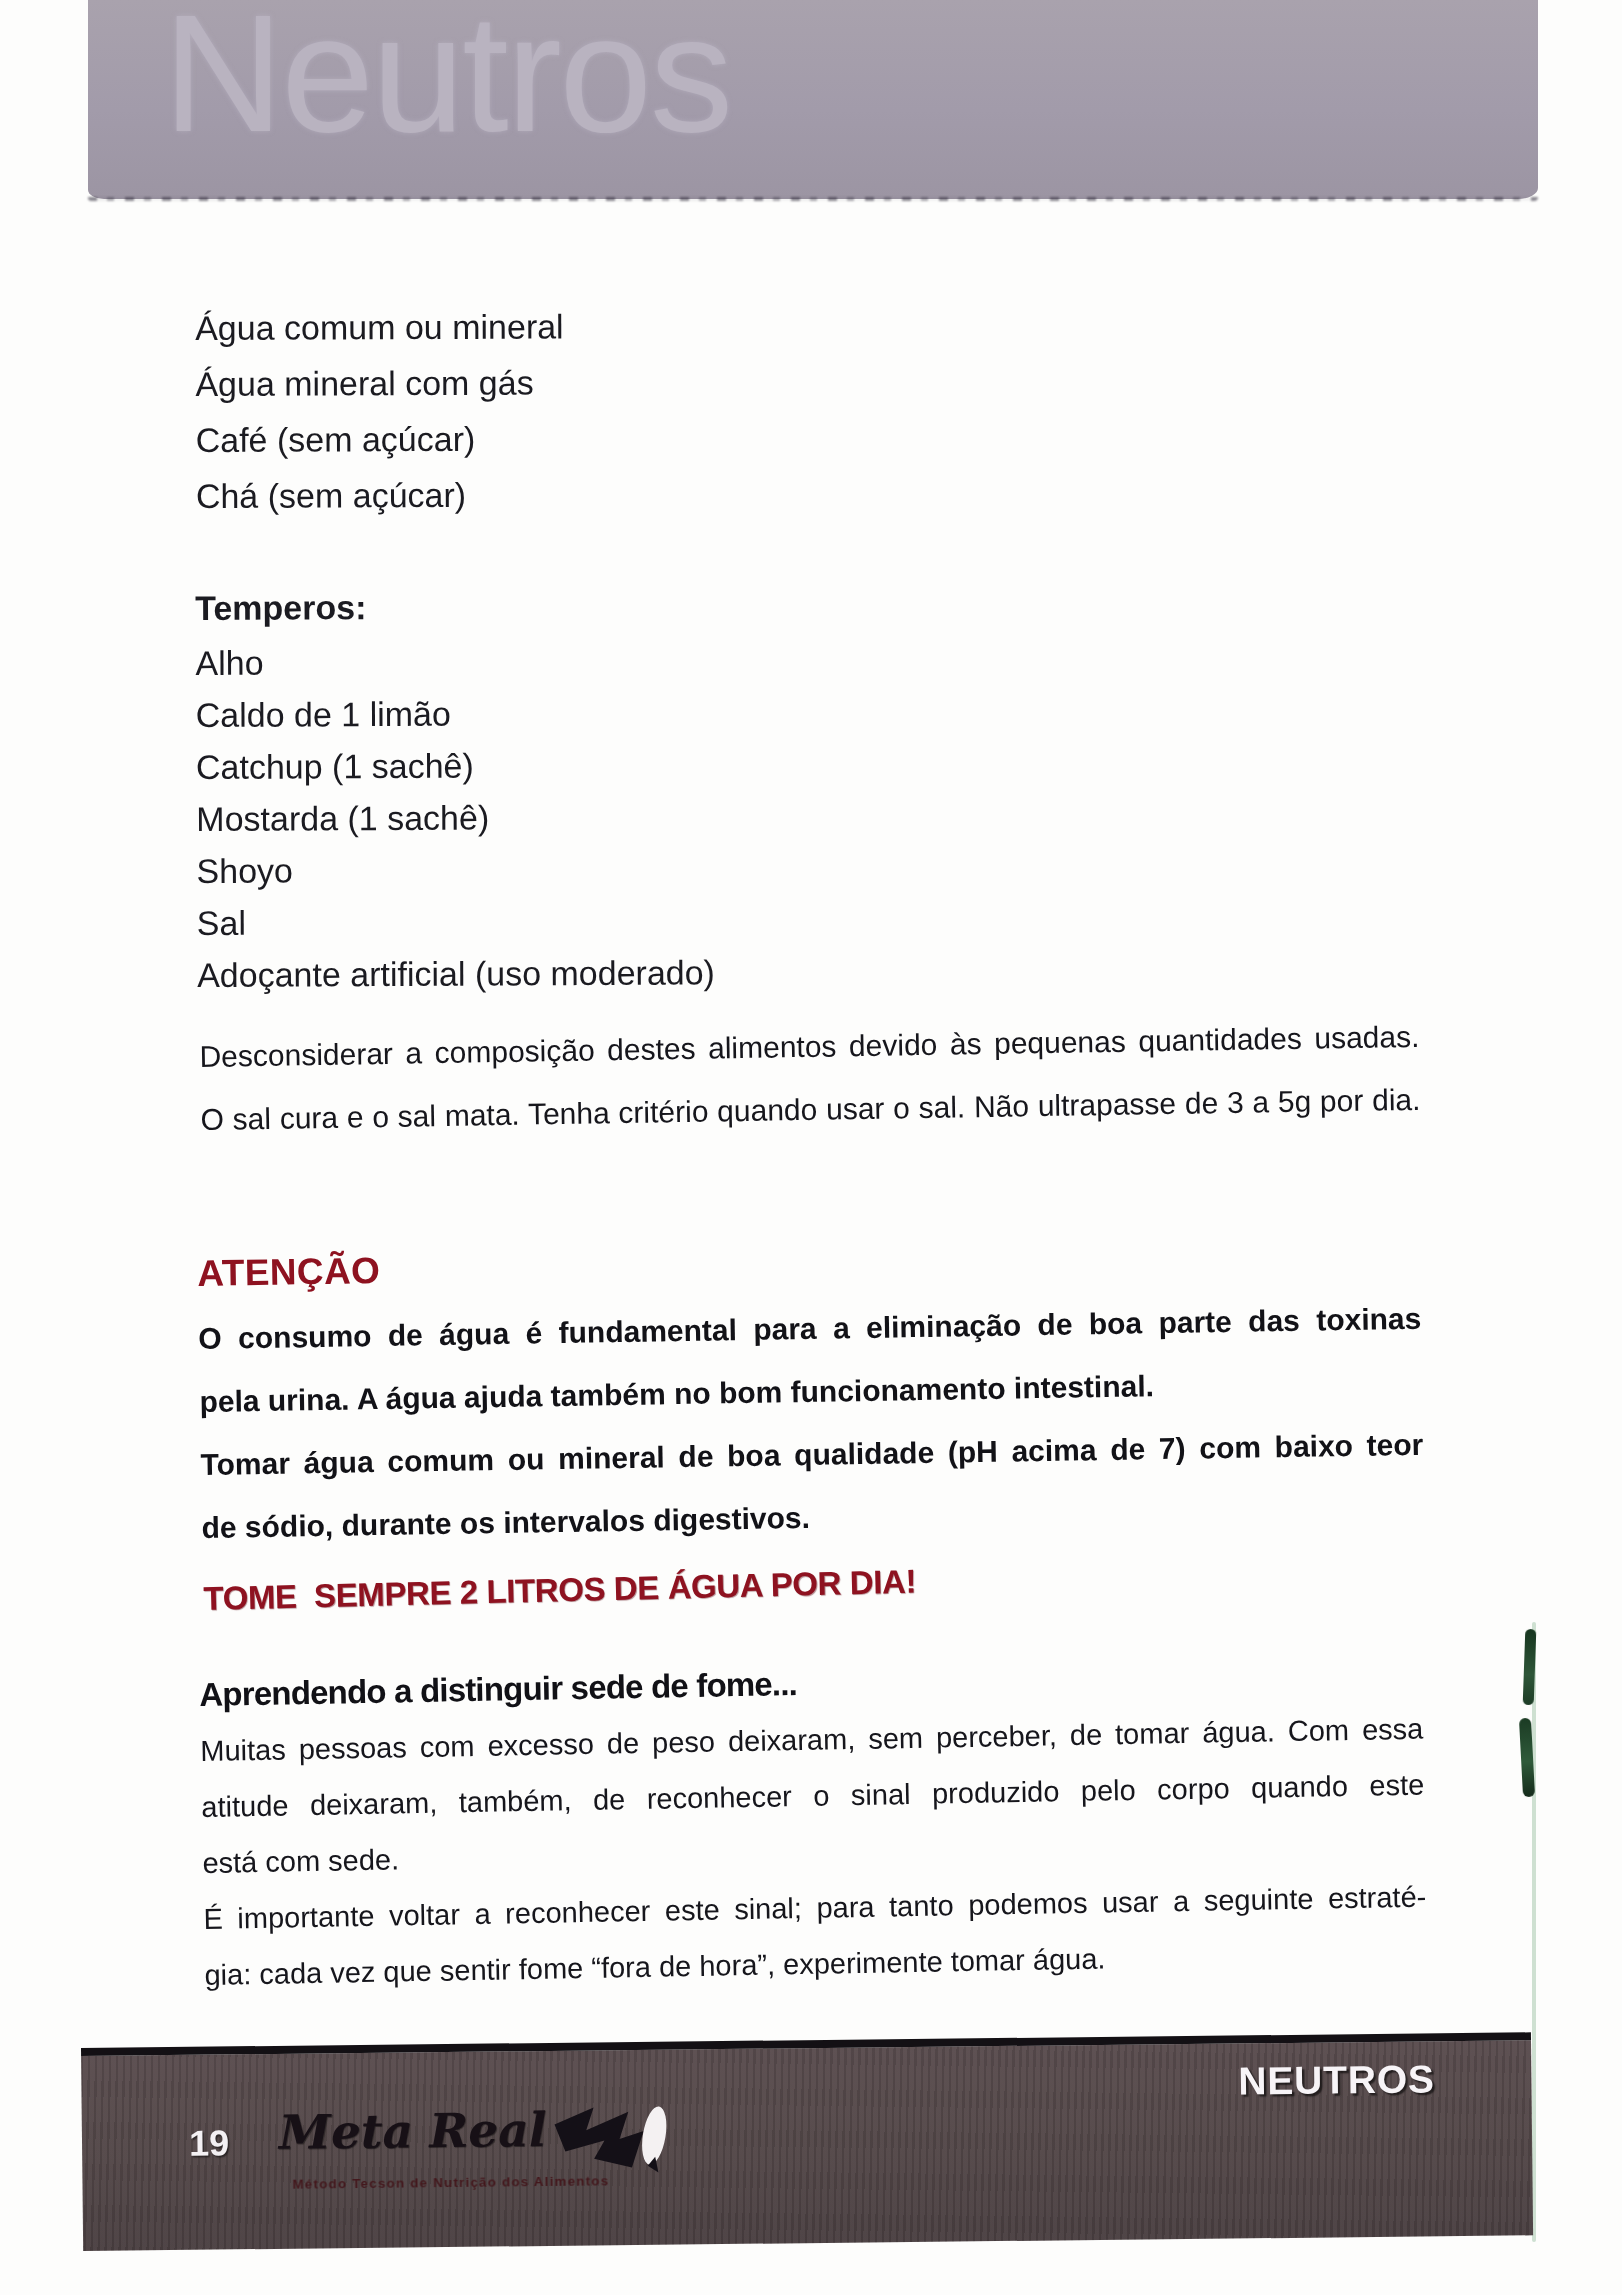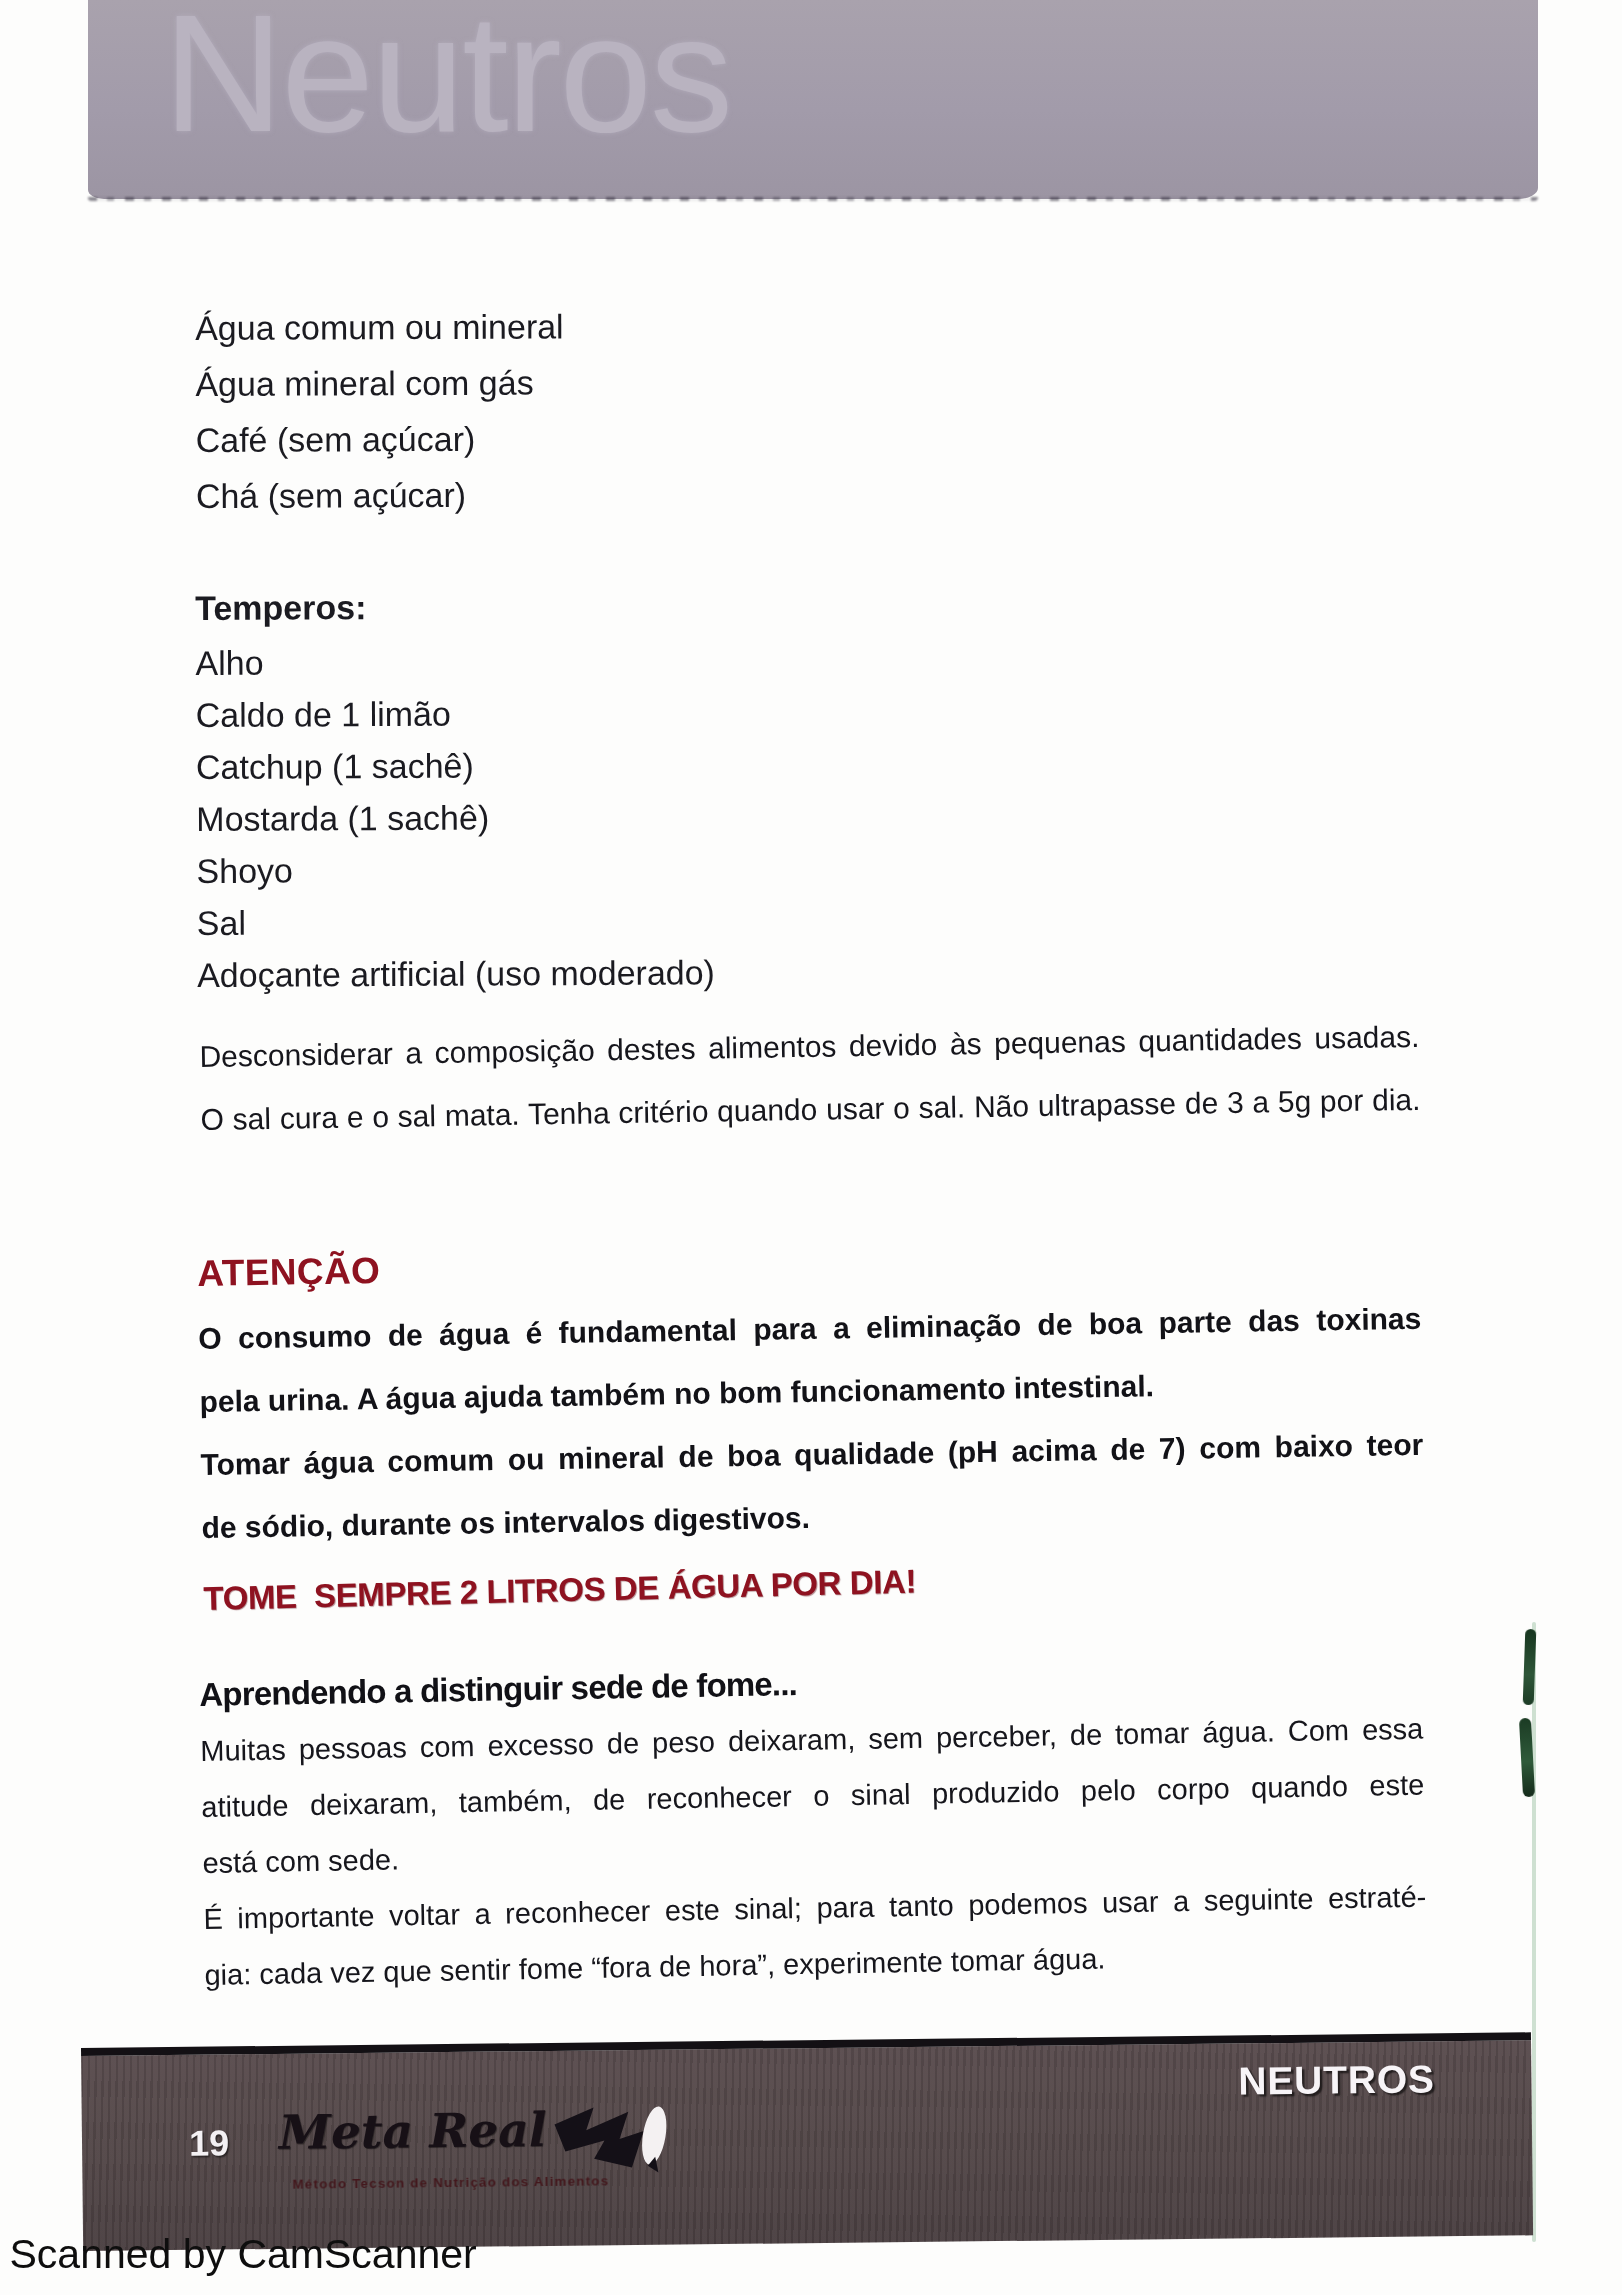--- a/index.html
+++ b/index.html
@@ -145,16 +145,15 @@
       <span class="brand-name">Meta Real</span>
       <svg class="brand-swoosh" viewBox="0 0 160 110" xmlns="http://www.w3.org/2000/svg">
         <path d="M4 34 L56 12 L46 42 L102 18 L90 54 L122 44 L106 92 L56 80 L70 56 L18 70 Z" fill="#141017"></path>
         <ellipse cx="136" cy="50" rx="15" ry="39" fill="#f4f1f2" transform="rotate(10 136 50)"></ellipse>
         <path d="M127 90 L141 99 L137 78 Z" fill="#141017"></path>
       </svg>
     </div>
     <div class="brand-tagline">Método Tecson de Nutrição dos Alimentos</div>
   </div>
 
-  <div class="watermark">Scanned by CamScanner</div>
 
 </div>
 
 
 </body></html>

